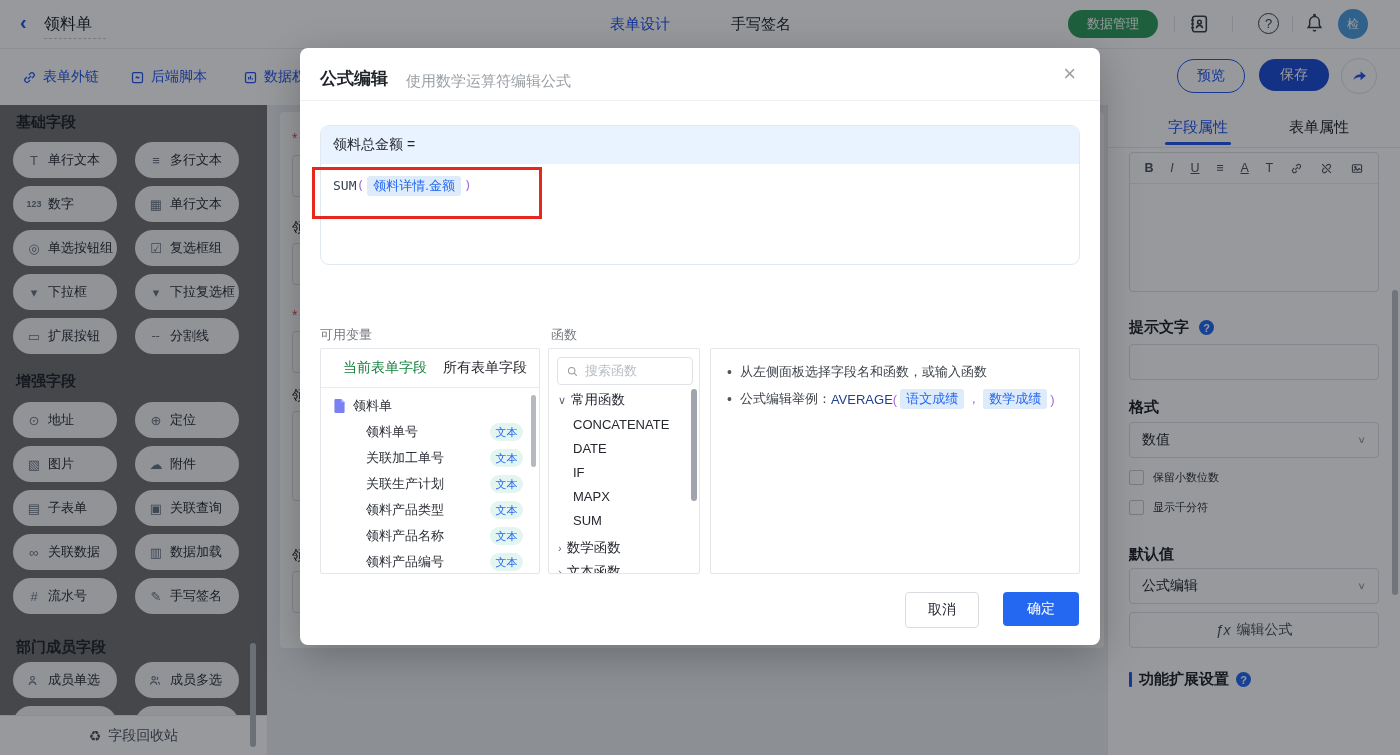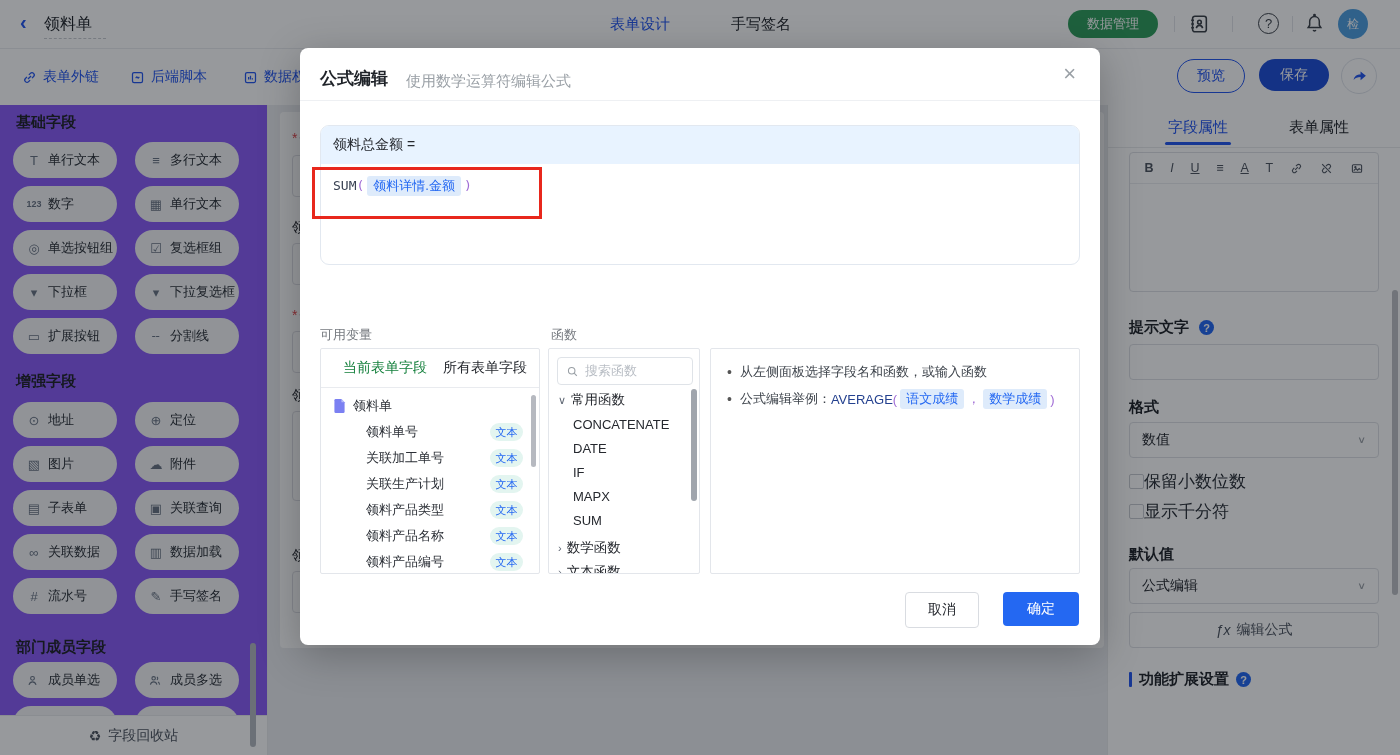--- a/index.html
+++ b/index.html
@@ -28,21 +28,21 @@
   .tl-link{position:absolute;top:19px;height:20px;display:flex;align-items:center;gap:6px;
            color:#2456f0;font-size:14px;cursor:pointer;white-space:nowrap}
   .btn-preview{position:absolute;left:1177px;top:11px;width:66px;height:32px;border:1px solid #2456f0;border-radius:17px;
                color:#2456f0;background:#fff;font-size:14px;display:flex;align-items:center;justify-content:center;cursor:pointer}
   .btn-save{position:absolute;left:1259px;top:11px;width:70px;height:32px;border-radius:17px;background:#1e4ed8;
             color:#fff;font-size:14px;display:flex;align-items:center;justify-content:center;cursor:pointer}
   .btn-share{position:absolute;left:1341px;top:10px;width:34px;height:34px;border-radius:50%;background:#fff;
              border:1px solid #dfe3ea;display:flex;align-items:center;justify-content:center;cursor:pointer}
 
   
-  .sidebar{position:absolute;left:0;top:105px;width:267px;height:650px;background:#8b5cf6;border-right:1px solid #e8eaed;overflow:hidden;z-index:5}
+  .sidebar{position:absolute;left:0;top:105px;width:267px;height:650px;background:#737373;border-right:1px solid #e8eaed;overflow:hidden;z-index:5}
   .sb-h{position:absolute;left:16px;font-size:15px;font-weight:bold;color:#1f2329}
   .sb-pill{position:absolute;width:104px;height:36px;border-radius:18px;background:#f4f5f7;display:flex;align-items:center;
            padding-left:13px;box-sizing:border-box;gap:6px;font-size:13px;color:#2a2f36;cursor:pointer;white-space:nowrap}
   .sb-pill .ic{width:16px;color:#6a7484;font-size:13px;text-align:center;flex:0 0 16px}
   .sb-pill.c1{left:13px}.sb-pill.c2{left:135px}
   .sb-foot{position:absolute;left:0;top:610px;width:267px;height:40px;background:#fff;border-top:1px solid #e8eaed;
            display:flex;align-items:center;justify-content:center;gap:7px;font-size:14px;color:#4e5560;cursor:pointer;z-index:3}
   .sb-scroll{position:absolute;left:250px;top:538px;width:6px;height:104px;border-radius:3px;background:#b4b8bf;z-index:4}
 
   
@@ -62,21 +62,21 @@
   .editor-bar{height:30px;border-bottom:1px solid #ebedf0;display:flex;align-items:center;justify-content:space-around;padding:0 6px;color:#4e5560}
   .et{font-size:12.5px;cursor:pointer}
   .et.b{font-weight:bold}.et.i{font-style:italic}.et.u,.et.a{text-decoration:underline}
   .rp-label{position:absolute;left:21px;font-size:15px;font-weight:bold;color:#1f2329;display:flex;align-items:center;gap:10px}
   .qmark{width:15px;height:15px;border-radius:50%;background:#2468f2;color:#fff;font-size:11px;font-weight:bold;
          display:flex;align-items:center;justify-content:center}
   .rp-input{position:absolute;left:21px;width:250px;height:36px;border:1px solid #dfe1e6;border-radius:4px;box-sizing:border-box;background:#fff;cursor:text}
   .rp-select{position:absolute;left:21px;width:250px;height:36px;border:1px solid #dfe1e6;border-radius:4px;box-sizing:border-box;
              display:flex;align-items:center;padding:0 12px;font-size:14px;color:#25282e;cursor:pointer;justify-content:space-between}
   .chev{color:#9aa0a6;font-size:12px;transform:scaleY(.8)}
-  .chk-row{position:absolute;left:21px;display:flex;align-items:center;font-size:17px;color:#2a2f36;cursor:pointer}
+  .chk-row{position:absolute;left:21px;display:flex;align-items:center;gap:9px;font-size:11px;color:#2a2f36;cursor:pointer}
   .chk{width:15px;height:15px;border:1px solid #c9ccd2;border-radius:2px;background:#fff;box-sizing:border-box}
   .rp-btn{position:absolute;left:21px;width:250px;height:36px;border:1px solid #dfe1e6;border-radius:4px;box-sizing:border-box;
           display:flex;align-items:center;justify-content:center;gap:6px;font-size:14px;color:#4e5560;background:#fff;cursor:pointer}
   .ext-hdr{position:absolute;left:21px;display:flex;align-items:center;gap:7px;font-size:15px;font-weight:bold;color:#1f2329}
   .ext-bar{width:3px;height:15px;background:#2456f0;border-radius:1px}
   .page-scroll{position:absolute;left:1392px;top:290px;width:6px;height:305px;border-radius:3px;background:#bdc0c4;z-index:6}
 
   
   .dim{position:absolute;left:0;top:0;width:1400px;height:755px;background:rgba(8,12,20,.42);z-index:40}
   .modal{position:absolute;left:300px;top:48px;width:800px;height:597px;background:#fff;border-radius:8px;z-index:50;

